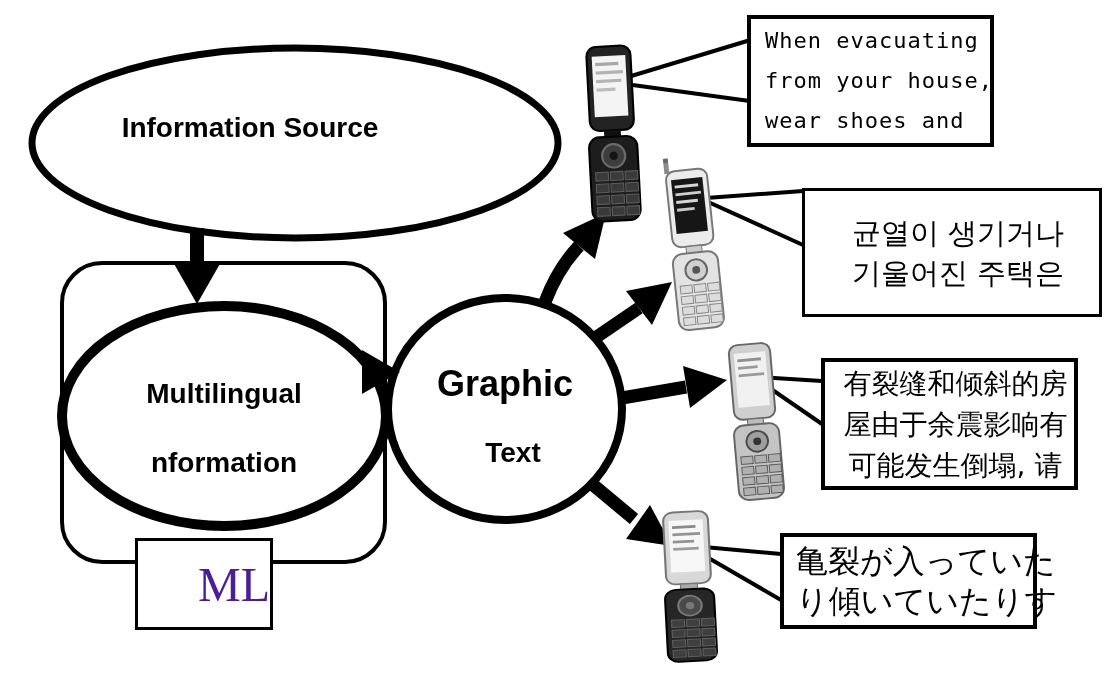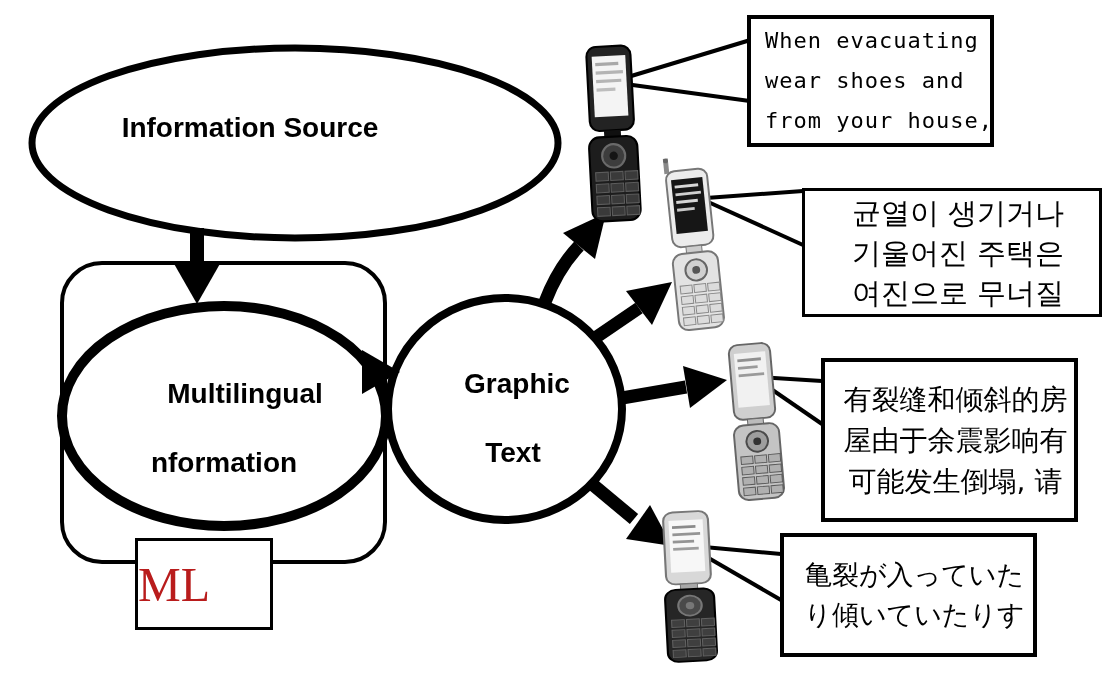--- a/index.html
+++ b/index.html
@@ -7,22 +7,22 @@
     position:relative;width:1116px;height:678px;background:#ffffff;
     font-family:"Liberation Sans",sans-serif;color:#000;overflow:hidden;
   }
   .diagram{position:absolute;left:0;top:0;}
   .label{
     position:absolute;transform:translate(-50%,-50%);
     font-weight:bold;white-space:nowrap;color:#000;
   }
   .mlbox{
     position:absolute;box-sizing:border-box;border:3px solid #000;background:#fff;
-    display:flex;align-items:center;justify-content:flex-start;
-    font-family:"Liberation Serif",serif;color:#b91c1c;
+    display:flex;align-items:center;justify-content:flex-end;
+    font-family:"Liberation Serif",serif;color:#4c1d95;
   }
   .callout{
     position:absolute;box-sizing:border-box;background:#fff;border:4px solid #000;
     display:flex;flex-direction:column;justify-content:center;color:#000;padding-left:12px;
   }
   .callout .line{display:block;white-space:pre;}
   .mono{font-family:"DejaVu Sans Mono",monospace;letter-spacing:1px;padding-left:14px;}
   .cjk{font-family:"DejaVu Sans",sans-serif;text-align:center;}
   .phone{position:absolute;}
 </style>
@@ -190,46 +190,45 @@
         <rect x="26" y="143" width="12" height="8"></rect>
         <rect x="40" y="143" width="12" height="8"></rect>
       <rect x="12" y="154" width="12" height="8"></rect>
         <rect x="26" y="154" width="12" height="8"></rect>
         <rect x="40" y="154" width="12" height="8"></rect>
     </g>
   </svg>
 
   <div class="label" style="left:250px;top:128px;font-size:28px;">Information Source</div>
 
-  <div class="label" style="left:224px;top:394px;font-size:28px;margin-left:21px;">Multilingual</div>
+  <div class="label" style="left:224px;top:394px;font-size:28px;">Multilingual</div>
   <div class="label" style="left:224px;top:463px;font-size:28px;text-align:center;">nformation</div>
 
-  <div class="label" style="left:517px;top:384px;font-size:28px;text-align:center;">Graphic</div>
+  <div class="label" style="left:505px;top:384px;font-size:36px;text-align:center;">Graphic</div>
   <div class="label" style="left:505px;top:453px;font-size:28px;margin-left:8px;">Text</div>
 
   <div class="mlbox" style="left:135px;top:538px;width:138px;height:92px;font-size:48px;">
     <span>ML</span>
   </div>
 
   <div class="callout mono" style="left:736px;top:15px;width:247px;height:132px;font-size:22px;line-height:40px;margin-left:11px;">
     <span class="line">When evacuating</span>
+    <span class="line">from your house,</span>
     <span class="line">wear shoes and</span>
-    <span class="line">from your house,</span>
   </div>
 
   <div class="callout cjk" style="left:802px;top:188px;width:300px;height:129px;font-size:29px;line-height:40px;border-width:3px;">
     <span class="line">균열이 생기거나</span>
     <span class="line">기울어진 주택은</span>
-    <span class="line">여진으로 무너질</span>
-  </div>
-
-  <div class="callout cjk" style="left:821px;top:358px;width:257px;height:164px;font-size:28px;line-height:41px;">
+  </div>
+
+  <div class="callout cjk" style="left:821px;top:358px;width:257px;height:132px;font-size:28px;line-height:41px;">
     <span class="line">有裂缝和倾斜的房</span>
     <span class="line">屋由于余震影响有</span>
     <span class="line">可能发生倒塌, 请</span>
   </div>
 
-  <div class="callout cjk" style="left:780px;top:533px;width:257px;height:124px;font-size:27px;line-height:40px;">
+  <div class="callout cjk" style="left:780px;top:533px;width:257px;height:96px;font-size:32px;line-height:40px;">
     <span class="line">亀裂が入っていた</span>
     <span class="line">り傾いていたりす</span>
   </div>
 
 </div>
 
 </body></html>

